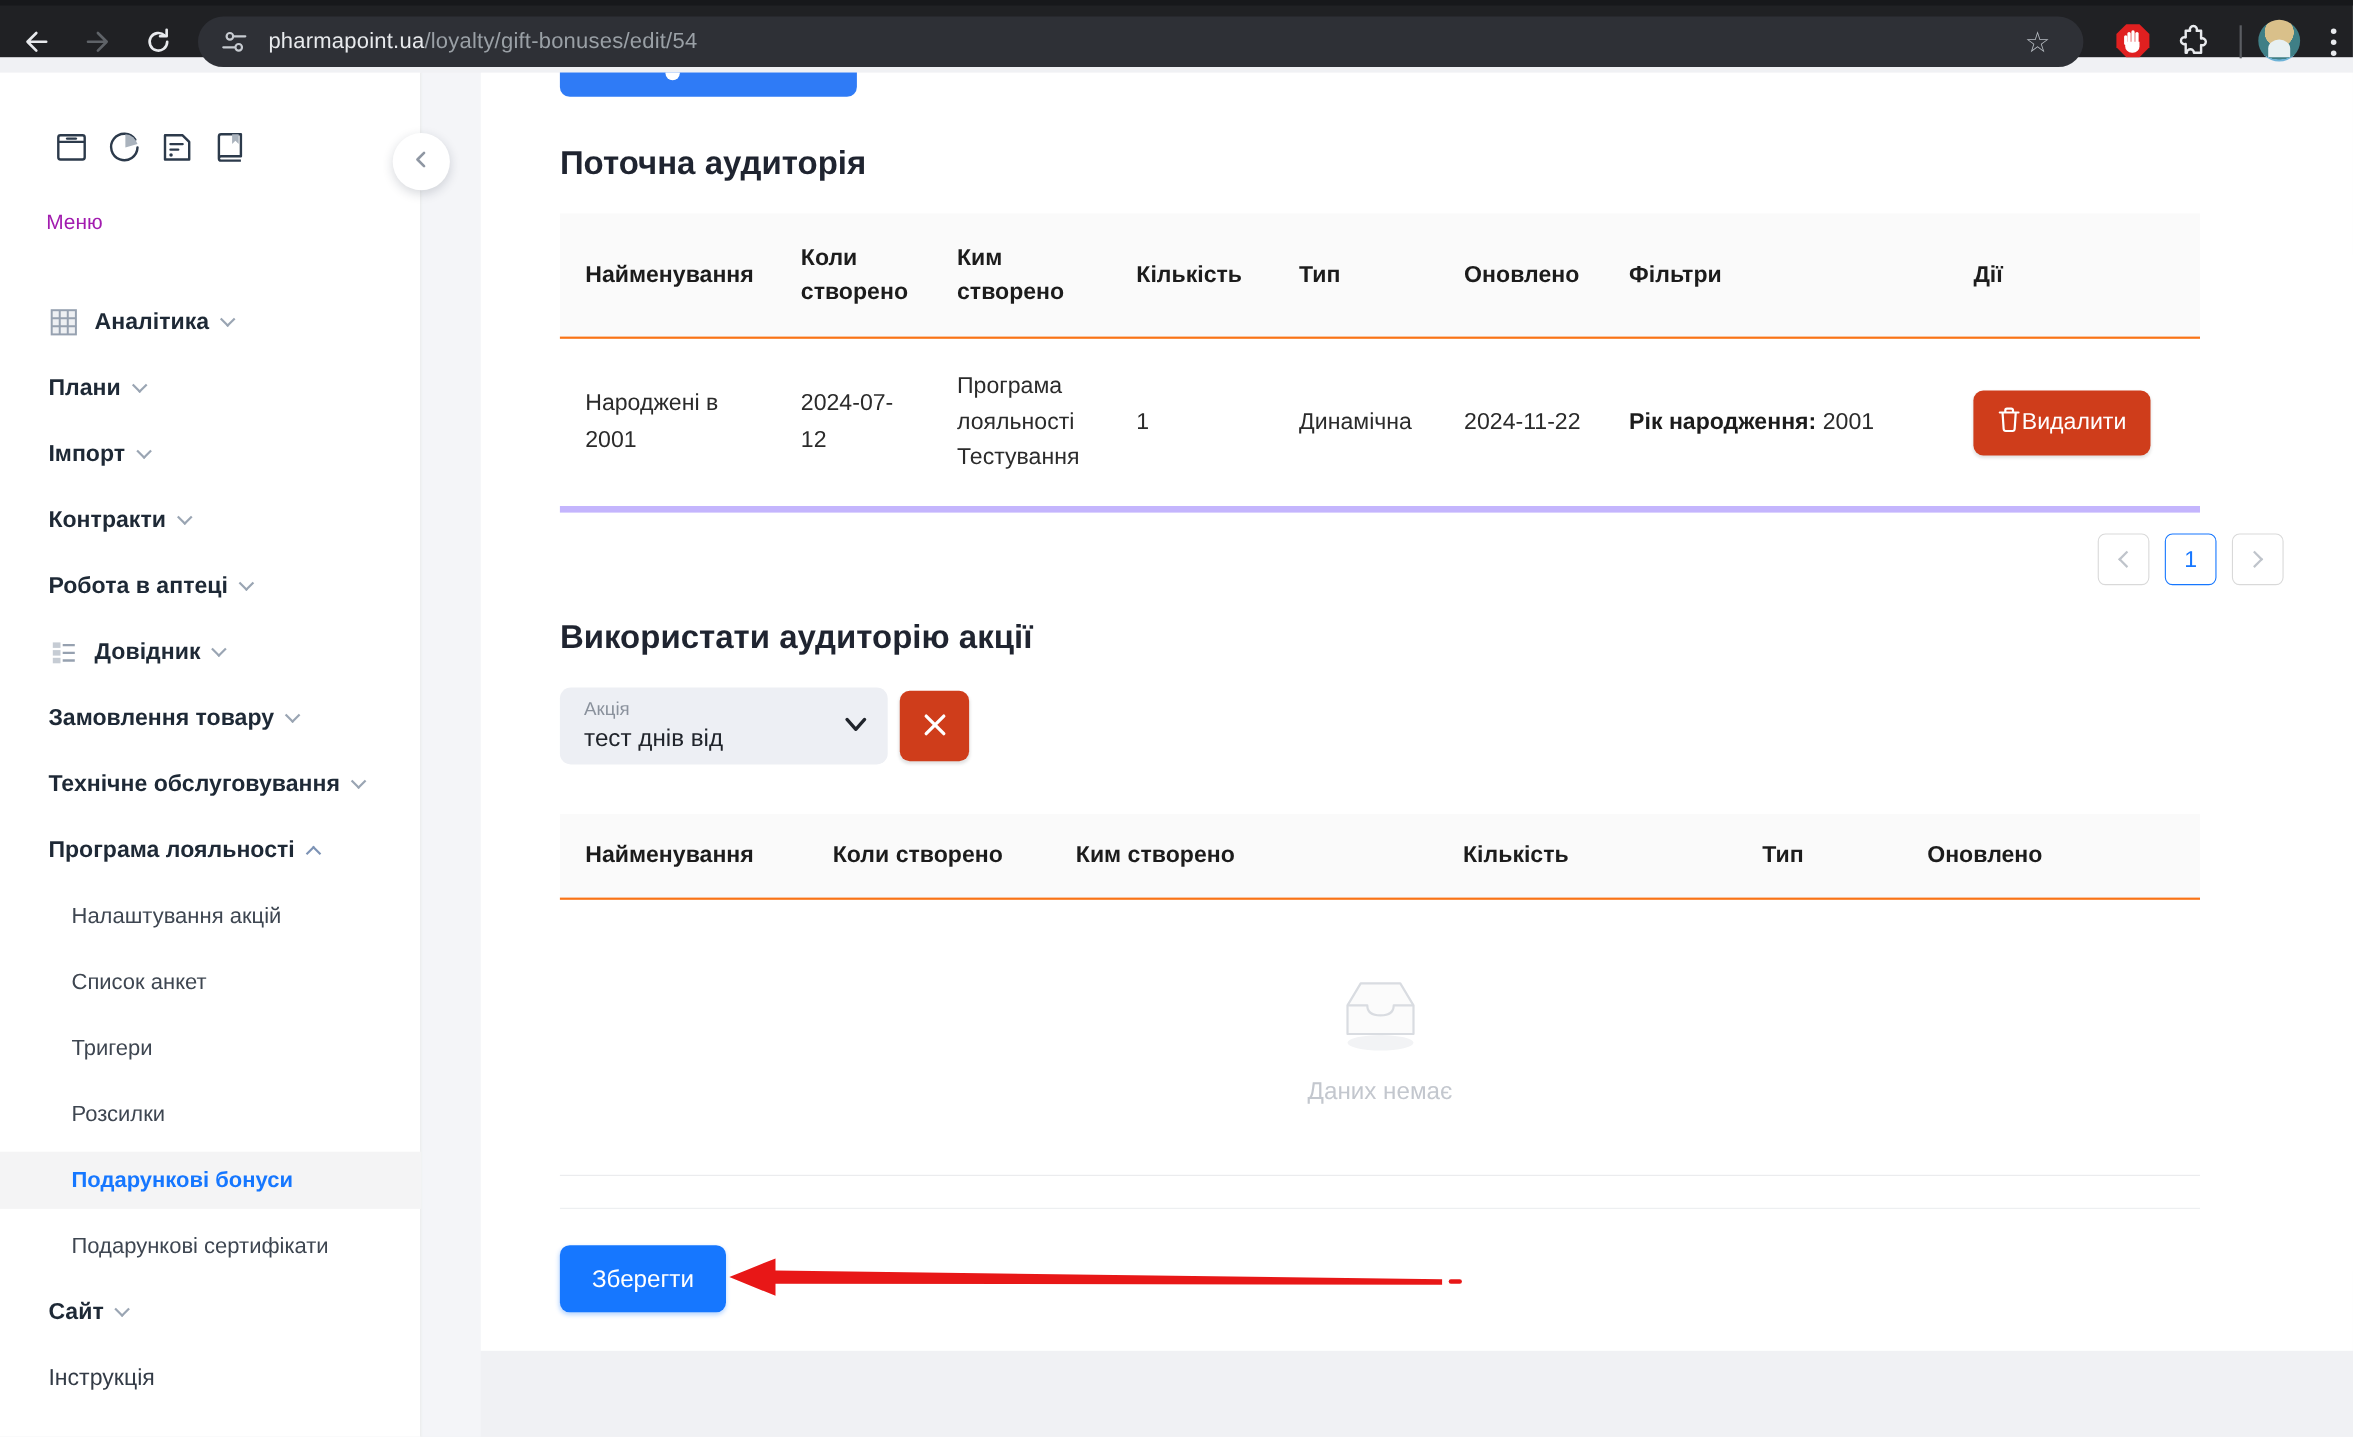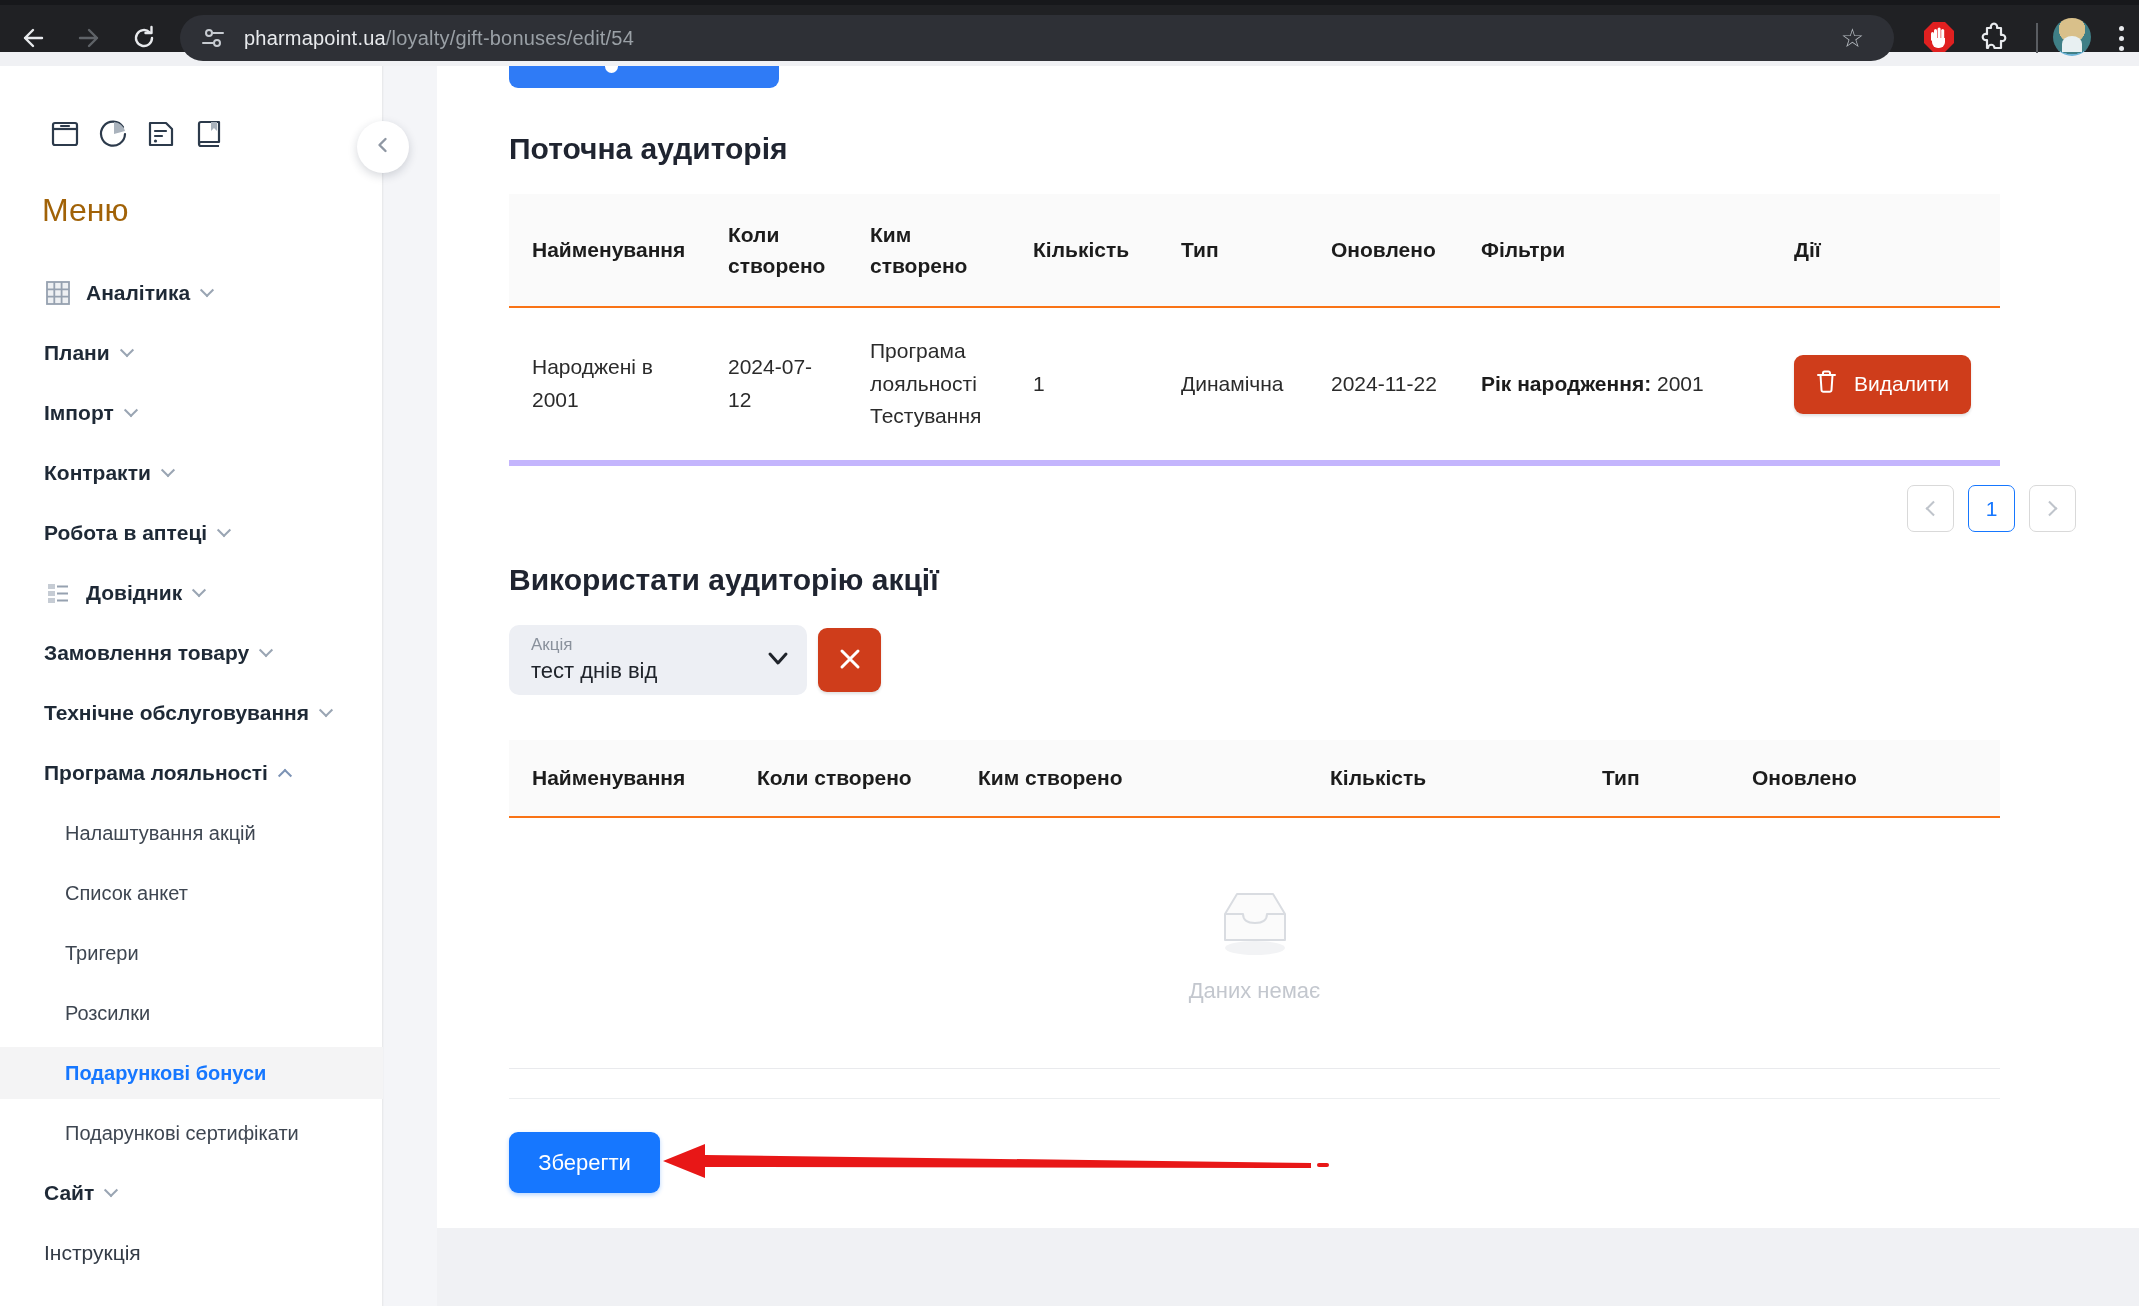--- a/index.html
+++ b/index.html
@@ -28,21 +28,21 @@
   .app { position:absolute; left:0; top:66px; width:2139px; height:1240px; background:#f0f1f4; }
   .sidebar { position:absolute; left:0; top:0; width:383px; height:1240px; background:#fff; border-right:1px solid #e9eaec; }
   .gutter { position:absolute; left:384px; top:0; width:53px; height:1240px; background:#f4f5f8; }
   .collapse-btn { position:absolute; left:357px; top:55px; width:52px; height:52px; border-radius:50%; background:#fff;
                   box-shadow:0 3px 10px rgba(30,40,60,.18); display:flex; align-items:center; justify-content:center; z-index:5; }
   .content { position:absolute; left:437px; top:0; width:1702px; height:1162px; background:#fff; }
 
   
   .side-icons { position:absolute; left:47px; top:48px; display:flex; gap:13px; }
   .side-icons span { width:35px; height:40px; display:flex; align-items:center; justify-content:center; }
-  .menu-title { position:absolute; left:42px; top:126px; font-size:32px; color:#a16207; }
+  .menu-title { position:absolute; left:42px; top:126px; font-size:19px; color:#a21caf; }
   .nav-item { position:absolute; left:0; width:383px; height:52px; display:flex; align-items:center; cursor:pointer; }
   .nav-item .nav-ic { width:27px; height:27px; margin-left:44px; display:flex; align-items:center; justify-content:center; }
   .nav-item .lbl-top { font-size:21px; font-weight:700; color:#1e2936; }
   .nav-item .lbl-sub { font-size:20px; font-weight:400; color:#3e4651; }
   .pad-plain .lbl-top, .pad-plain .lbl-sub { margin-left:44px; }
   .pad-icon  .lbl-top { margin-left:15px; }
   .pad-sub   .lbl-sub { margin-left:65px; }
   .nav-item.active { background:#f4f4f5; }
   .nav-item.active .lbl-sub { color:#1677ff; font-weight:700; }
   .chev { width:10px; height:10px; border-right:2px solid #9aa5b3; border-bottom:2px solid #9aa5b3; margin-left:12px; }
@@ -60,21 +60,21 @@
   .t1 { top:128px; } .t2 { top:674px; }
   .thead { display:grid; background:#fafafa; border-bottom:2px solid #f97316; align-items:center; }
   .t1 .thead { grid-template-columns:196px 142px 163px 148px 150px 150px 313px 229px; height:114px; }
   .t2 .thead { grid-template-columns:225px 221px 352px 272px 150px 271px; height:78px; }
   .th { padding:0 14px 0 23px; font-size:21px; font-weight:700; color:#1c1c1c; line-height:1.5; }
   .trow { display:grid; grid-template-columns:196px 142px 163px 148px 150px 150px 313px 229px; height:158px; align-items:center; border-bottom:6px solid #c4b5fd; }
   .td { padding:0 14px 0 23px; font-size:21px; color:#2b2b2b; line-height:1.55; overflow-wrap:break-word; }
   .td.nowrap { white-space:nowrap; }
   .td b { font-weight:700; color:#1c1c1c; }
 
-  .btn-danger { display:inline-flex; align-items:center; gap:17px; background:#cf3d1b; color:#fff; border:none;
+  .btn-danger { display:inline-flex; align-items:center; gap:1px; background:#cf3d1b; color:#fff; border:none;
                 border-radius:9px; padding:0 22px; height:59px; font-size:21px; font-family:inherit; cursor:pointer; box-shadow:0 2px 3px rgba(0,0,0,.12); }
 
   .pagination { position:absolute; left:1470px; top:419px; display:flex; gap:14px; }
   .page-btn { width:47px; height:47px; border:1px solid #d9d9d9; border-radius:7px; background:#fff; display:flex; align-items:center; justify-content:center; cursor:pointer; }
   .page-btn.current { border-color:#1677ff; color:#1677ff; font-size:21px; }
   .pchev { width:11px; height:11px; border-right:2.5px solid #bfc4cb; border-bottom:2.5px solid #bfc4cb; }
   .pchev.left  { transform:rotate(135deg) translate(-2px,-2px); }
   .pchev.right { transform:rotate(-45deg) translate(-2px,-2px); }
 
   .select { position:absolute; left:72px; top:559px; width:298px; height:70px; background:#edeff4; border-radius:10px; cursor:pointer; }

